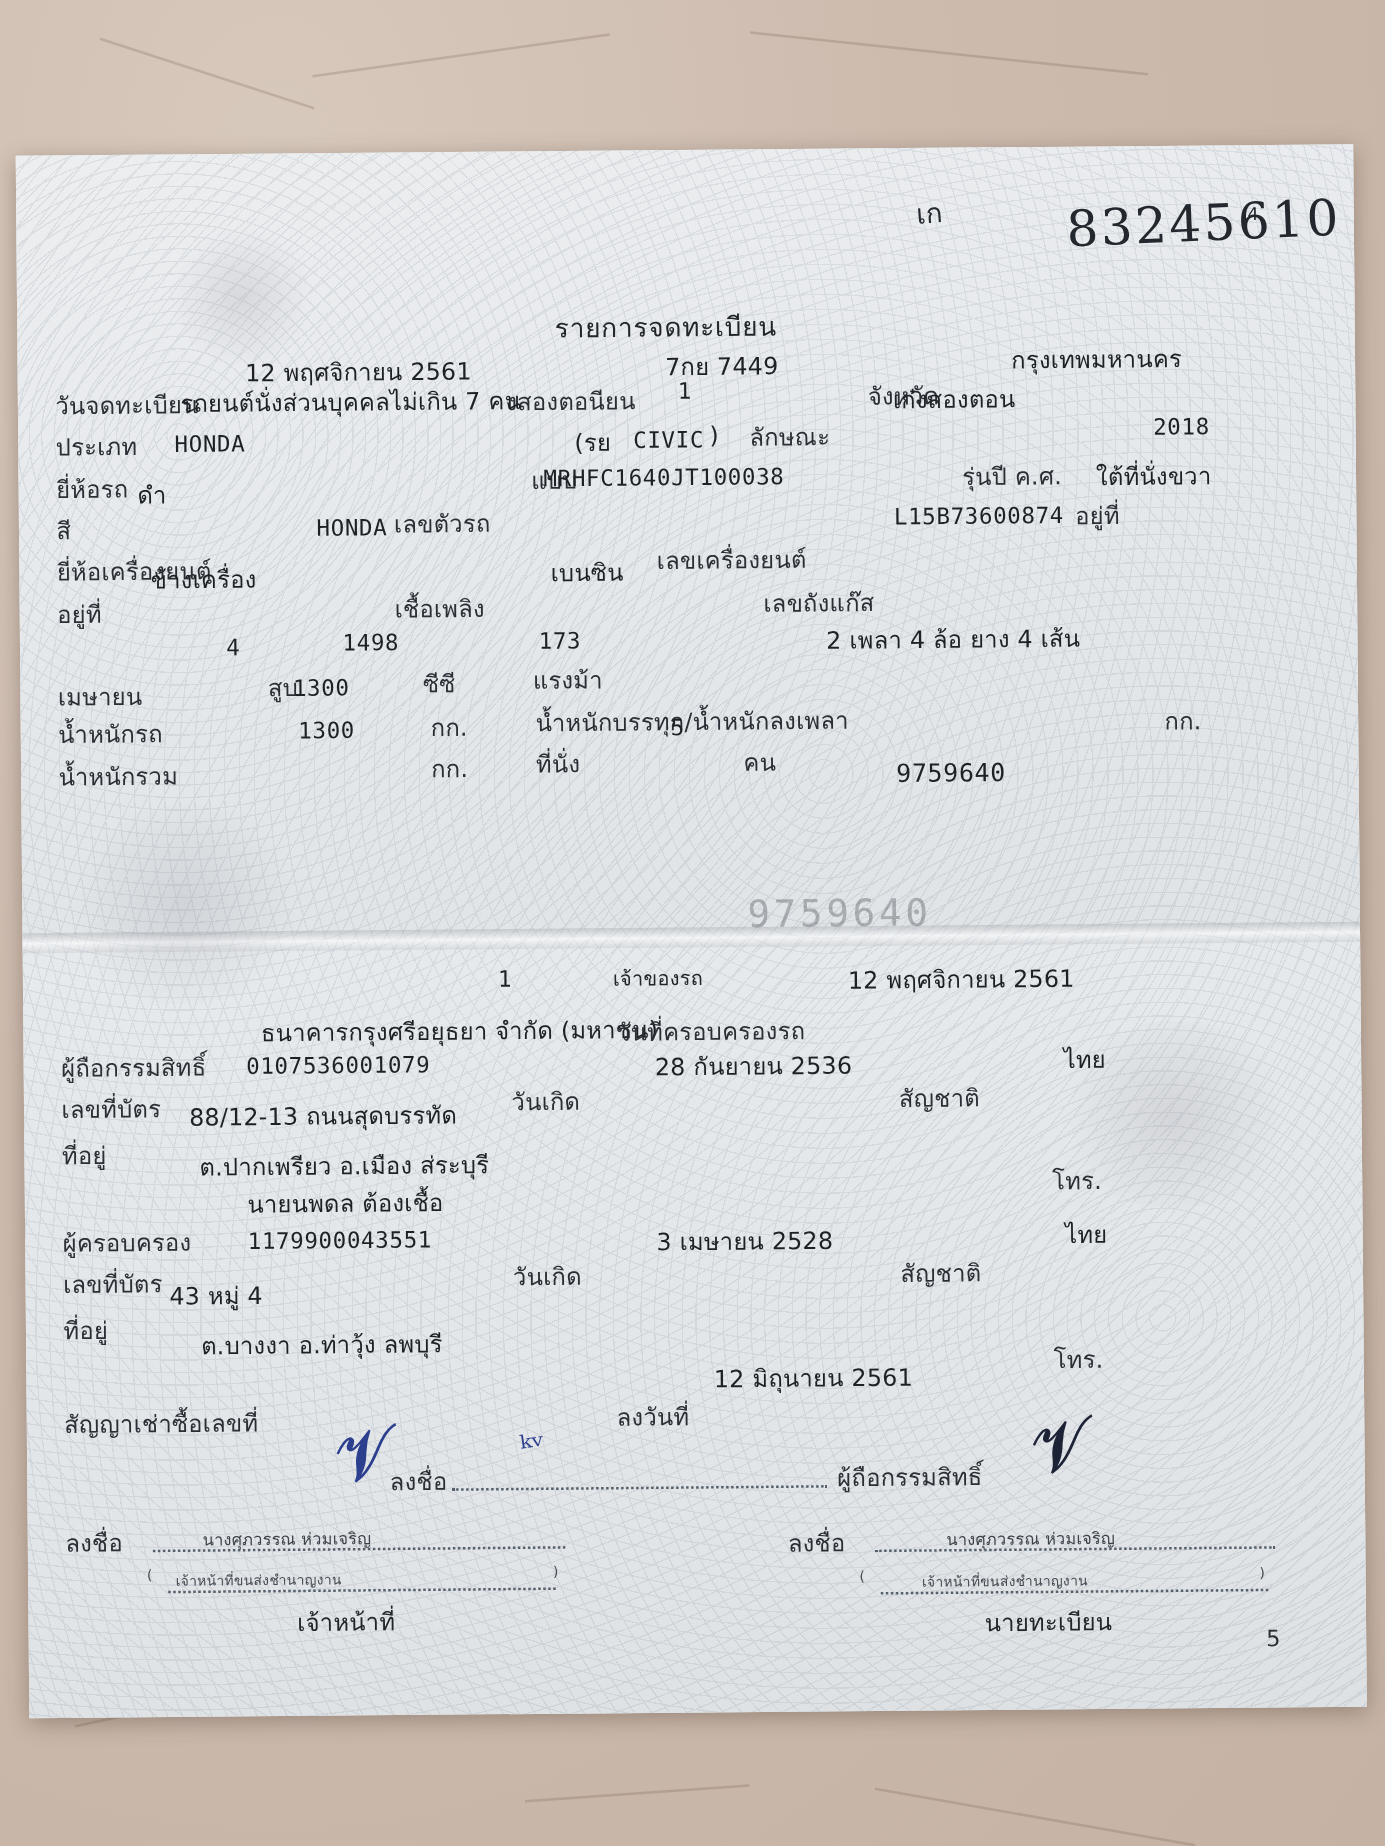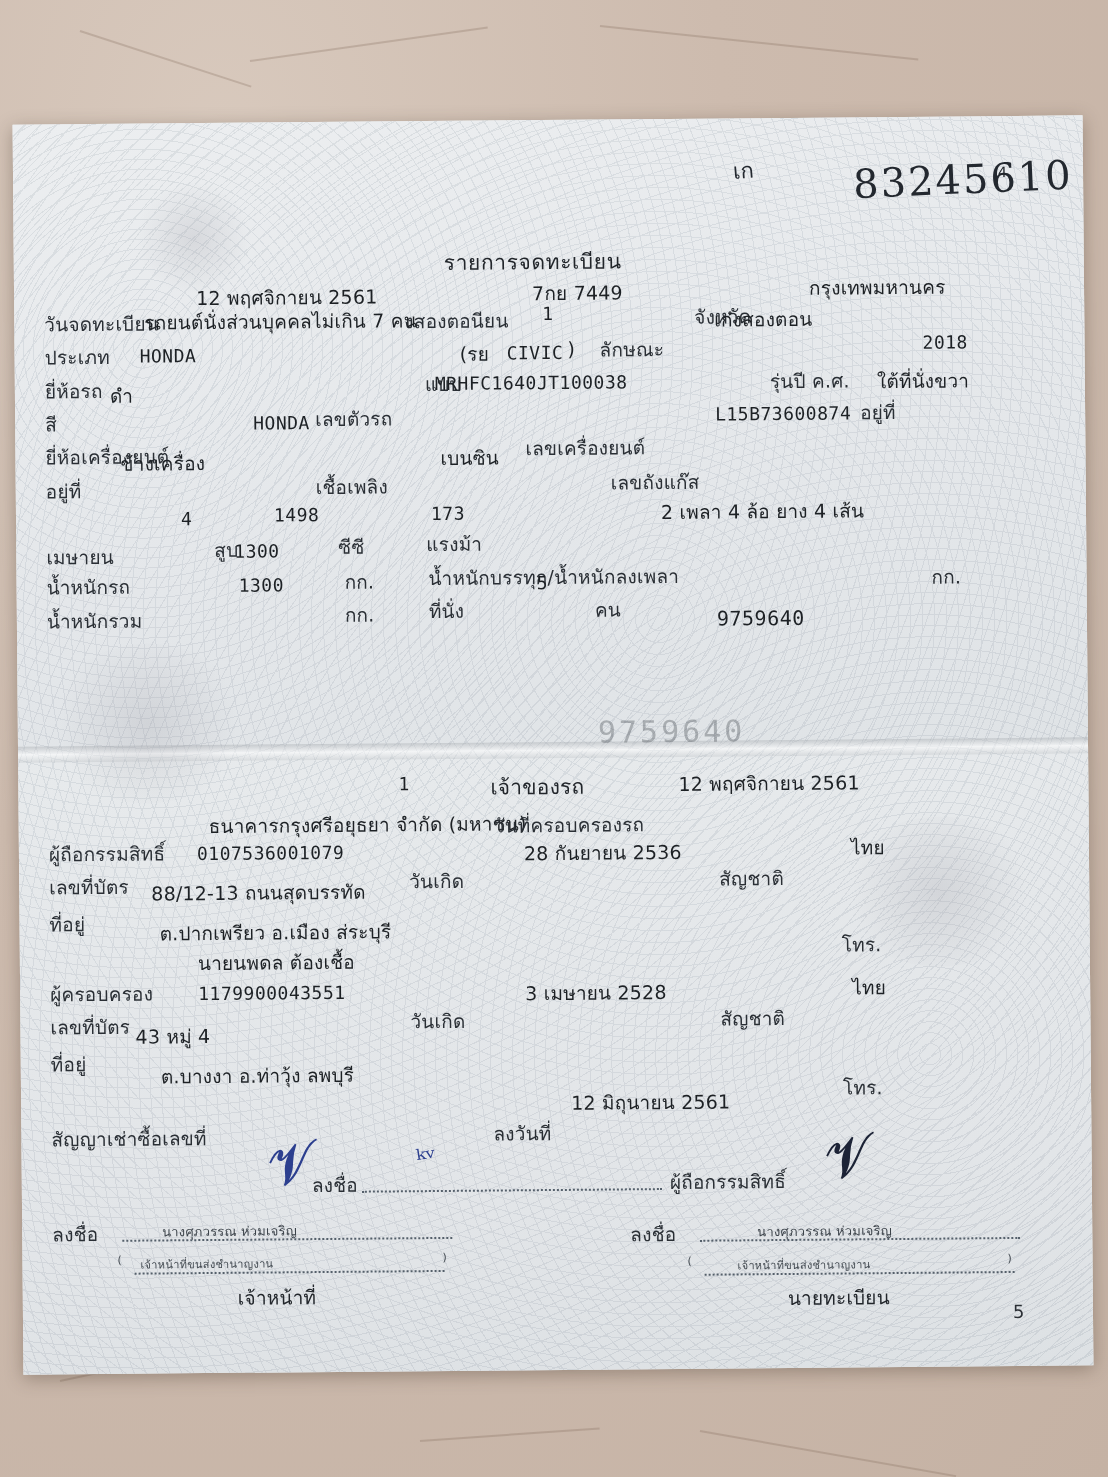--- a/index.html
+++ b/index.html
@@ -244,21 +244,21 @@
   <div class="t label" style="left:30px; top:482px;">น้ำหนักรวม</div>
   <div class="t val" style="left:222px; top:452px;">1300</div>
   <div class="t label" style="left:328px; top:478px;">กก.</div>
   <div class="t label" style="left:412px; top:475px;">ที่นั่ง</div>
   <div class="t val" style="left:520px; top:452px;">5</div>
   <div class="t label" style="left:578px; top:475px;">คน</div>
   <div class="t val" style="left:700px; top:488px; font-size:20px;">9759640</div>
 
   <div class="ghost" style="left:580px; top:595px;">9759640</div>
 
-  <div class="t" style="left:472px; top:650px; font-size:21px;">เจ้าของรถ</div>
+  <div class="t" style="left:472px; top:650px; font-size:16px;">เจ้าของรถ</div>
   <div class="t thai-val" style="left:660px; top:650px;">12 พฤศจิกายน 2561</div>
   <div class="t val" style="left:380px; top:652px;">1</div>
 
   <div class="t label" style="left:30px; top:715px;">ผู้ถือกรรมสิทธิ์</div>
   <div class="t thai-val" style="left:190px; top:688px;">ธนาคารกรุงศรีอยุธยา จำกัด (มหาชน)</div>
   <div class="t label" style="left:475px; top:690px;">วันที่ครอบครองรถ</div>
 
   <div class="t label" style="left:30px; top:748px;">เลขที่บัตร</div>
   <div class="t val" style="left:178px; top:720px;">0107536001079</div>
   <div class="t label" style="left:390px; top:745px;">วันเกิด</div>

